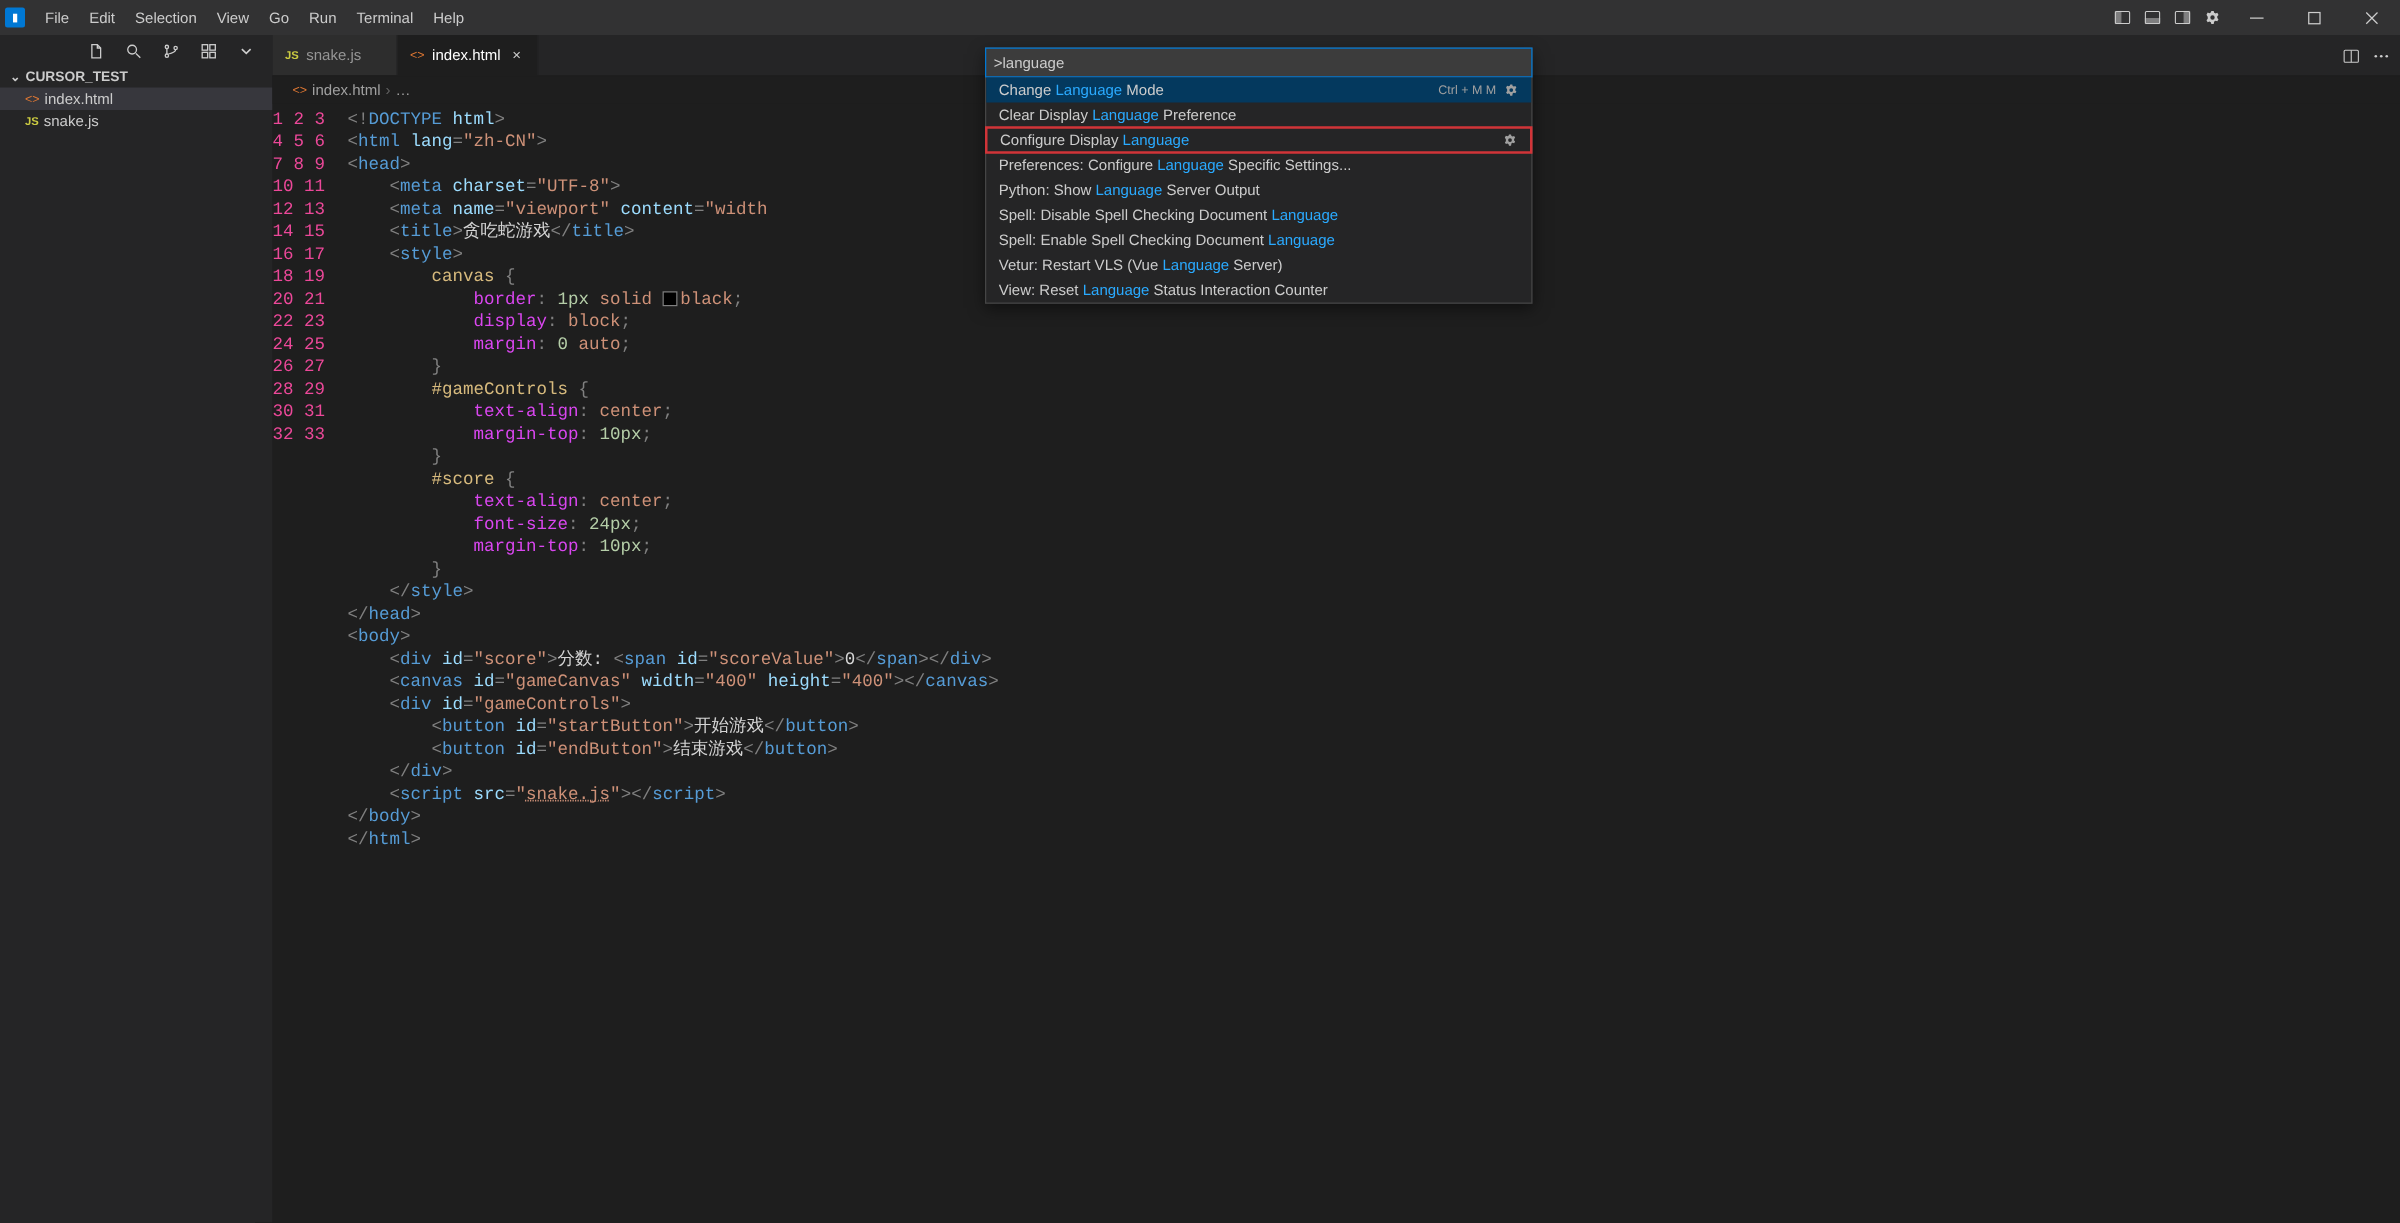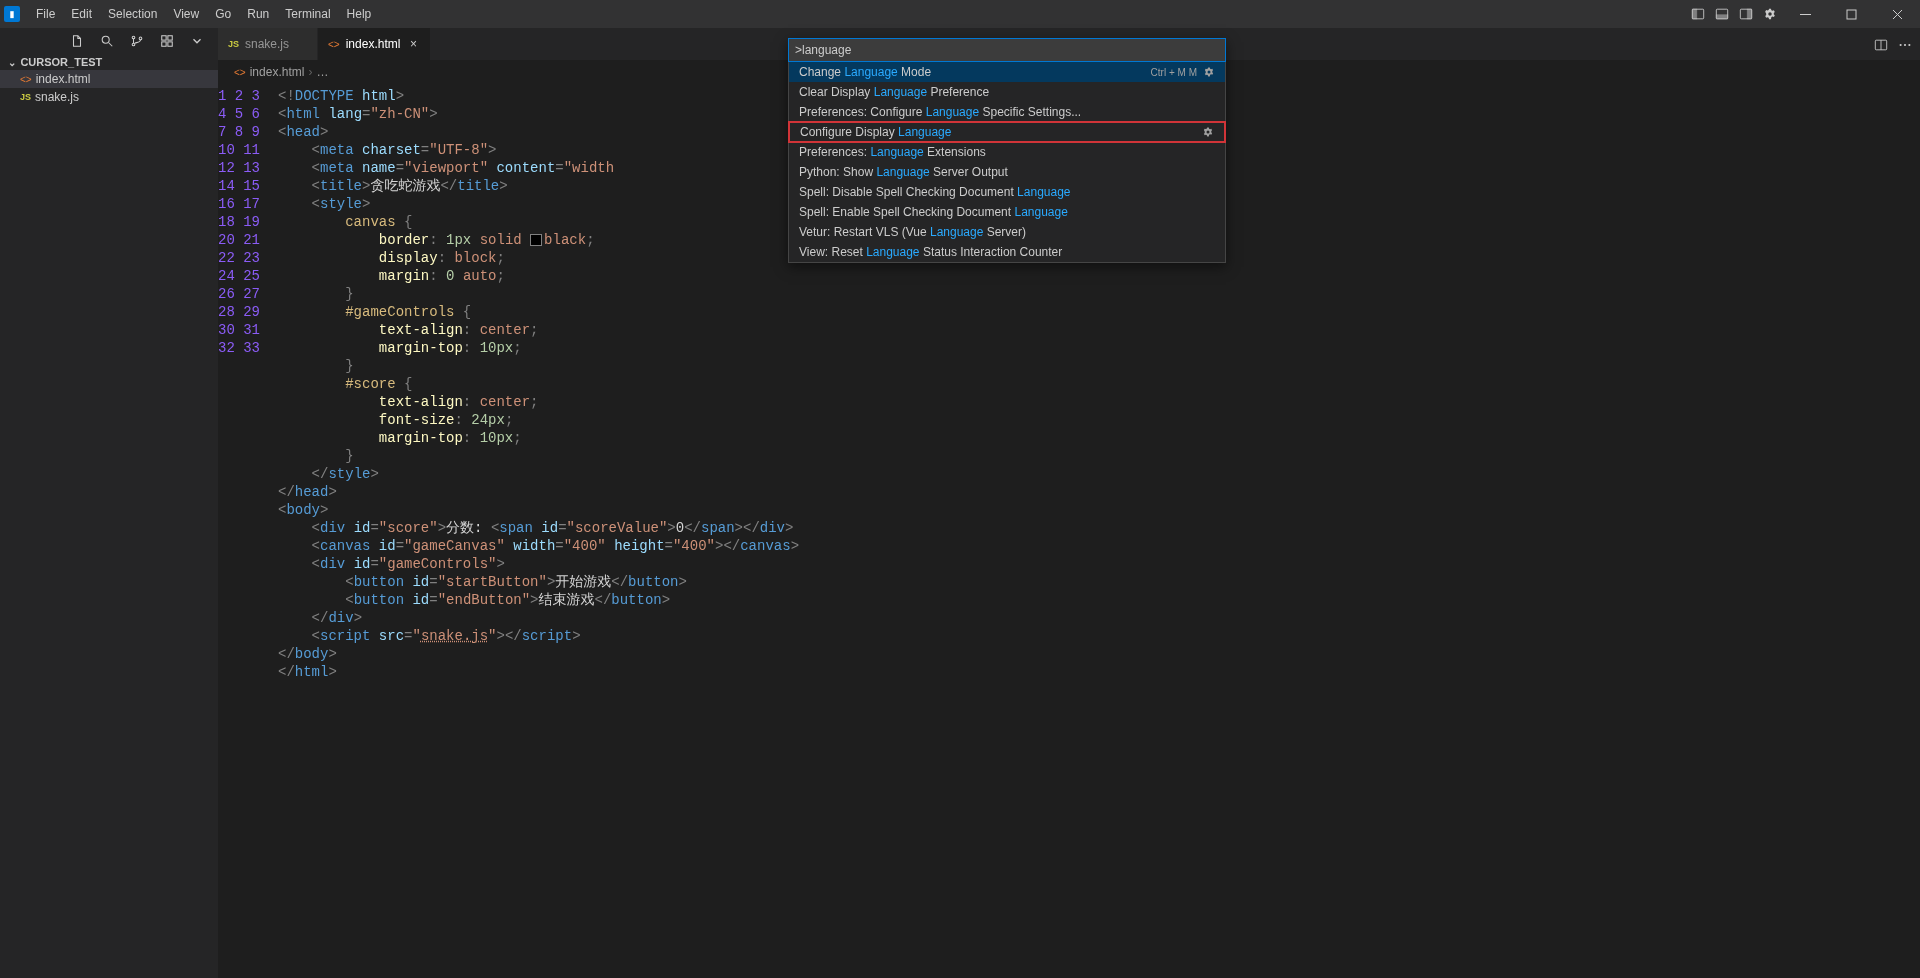--- a/index.html
+++ b/index.html
@@ -80,33 +80,33 @@
   color: #cccccc;
 }
 .breadcrumb {
   height: 22px; display: flex; align-items: center; gap: 4px; padding: 0 16px;
   font-size: 12px; color: #a0a0a0; background: #1e1e1e;
 }
 .breadcrumb .sep { color: #606060; }
 
 .code-area { flex: 1; display: flex; overflow: hidden; position: relative; }
 .gutter {
-  width: 60px; text-align: right; padding: 4px 18px 19px 0; color: #8b5cf6;
+  width: 60px; text-align: right; padding: 4px 18px 19px 0; color: #ec4899;
   font-family: Consolas, "Courier New", monospace; font-size: 14px; line-height: 18px;
 }
 .code-content {
   flex: 1; padding: 4px 0; font-family: Consolas, "Courier New", monospace;
   font-size: 14px; line-height: 18px; white-space: pre;
 }
 .tok-tag { color: #569cd6; }
 .tok-punc { color: #808080; }
 .tok-attr { color: #9cdcfe; }
 .tok-str { color: #ce9178; }
 .tok-sel { color: #d7ba7d; }
-.tok-prop { color: #fef9c3; }
+.tok-prop { color: #d946ef; }
 .tok-val { color: #ce9178; }
 .tok-num { color: #b5cea8; }
 .tok-text { color: #d4d4d4; }
 .tok-link { color: #ce9178; text-decoration: underline dotted; }
 .color-swatch { display: inline-block; width: 12px; height: 12px; border: 1px solid #808080; background: #000; vertical-align: middle; margin-right: 2px; }
 
 
 .command-palette {
   position: absolute; top: 10px; left: 570px; width: 438px;
   background: #252526; border: 1px solid #454545; box-shadow: 0 4px 12px rgba(0,0,0,0.5);
@@ -357,33 +357,30 @@
             <span class="palette-keys">Ctrl  +   M    M</span>
             <span class="palette-gear">
               <svg width="12" height="12" viewBox="0 0 16 16" fill="currentColor">
                 <path d="M9.1 2l.4 1.6c.5.2.9.4 1.3.7l1.6-.6 1.1 1.9-1.2 1.2c.1.3.1.5.1.8s0 .5-.1.8l1.2 1.2-1.1 1.9-1.6-.6c-.4.3-.8.5-1.3.7L9.1 14H6.9l-.4-1.6c-.5-.2-.9-.4-1.3-.7l-1.6.6-1.1-1.9 1.2-1.2c-.1-.3-.1-.5-.1-.8s0-.5.1-.8L2.5 5.4l1.1-1.9 1.6.6c.4-.3.8-.5 1.3-.7L6.9 2h2.2zM8 6a2 2 0 100 4 2 2 0 000-4z"></path>
               </svg>
             </span>
           </div>
           <div class="palette-item">
             <span class="palette-label">Clear Display <span class="hl">Language</span> Preference</span>
           </div>
-          <div class="palette-item">
-            <span class="palette-label">Preferences: Configure <span class="hl">Language</span> Specific Settings...</span>
-          </div>
           <div class="palette-item highlighted">
             <span class="palette-label">Configure Display <span class="hl">Language</span></span>
             <span class="palette-gear">
               <svg width="12" height="12" viewBox="0 0 16 16" fill="currentColor">
                 <path d="M9.1 2l.4 1.6c.5.2.9.4 1.3.7l1.6-.6 1.1 1.9-1.2 1.2c.1.3.1.5.1.8s0 .5-.1.8l1.2 1.2-1.1 1.9-1.6-.6c-.4.3-.8.5-1.3.7L9.1 14H6.9l-.4-1.6c-.5-.2-.9-.4-1.3-.7l-1.6.6-1.1-1.9 1.2-1.2c-.1-.3-.1-.5-.1-.8s0-.5.1-.8L2.5 5.4l1.1-1.9 1.6.6c.4-.3.8-.5 1.3-.7L6.9 2h2.2zM8 6a2 2 0 100 4 2 2 0 000-4z"></path>
               </svg>
             </span>
           </div>
           <div class="palette-item">
-            <span class="palette-label">Preferences: <span class="hl">Language</span> Extensions</span>
+            <span class="palette-label">Preferences: Configure <span class="hl">Language</span> Specific Settings...</span>
           </div>
           <div class="palette-item">
             <span class="palette-label">Python: Show <span class="hl">Language</span> Server Output</span>
           </div>
           <div class="palette-item">
             <span class="palette-label">Spell: Disable Spell Checking Document <span class="hl">Language</span></span>
           </div>
           <div class="palette-item">
             <span class="palette-label">Spell: Enable Spell Checking Document <span class="hl">Language</span></span>
           </div>

